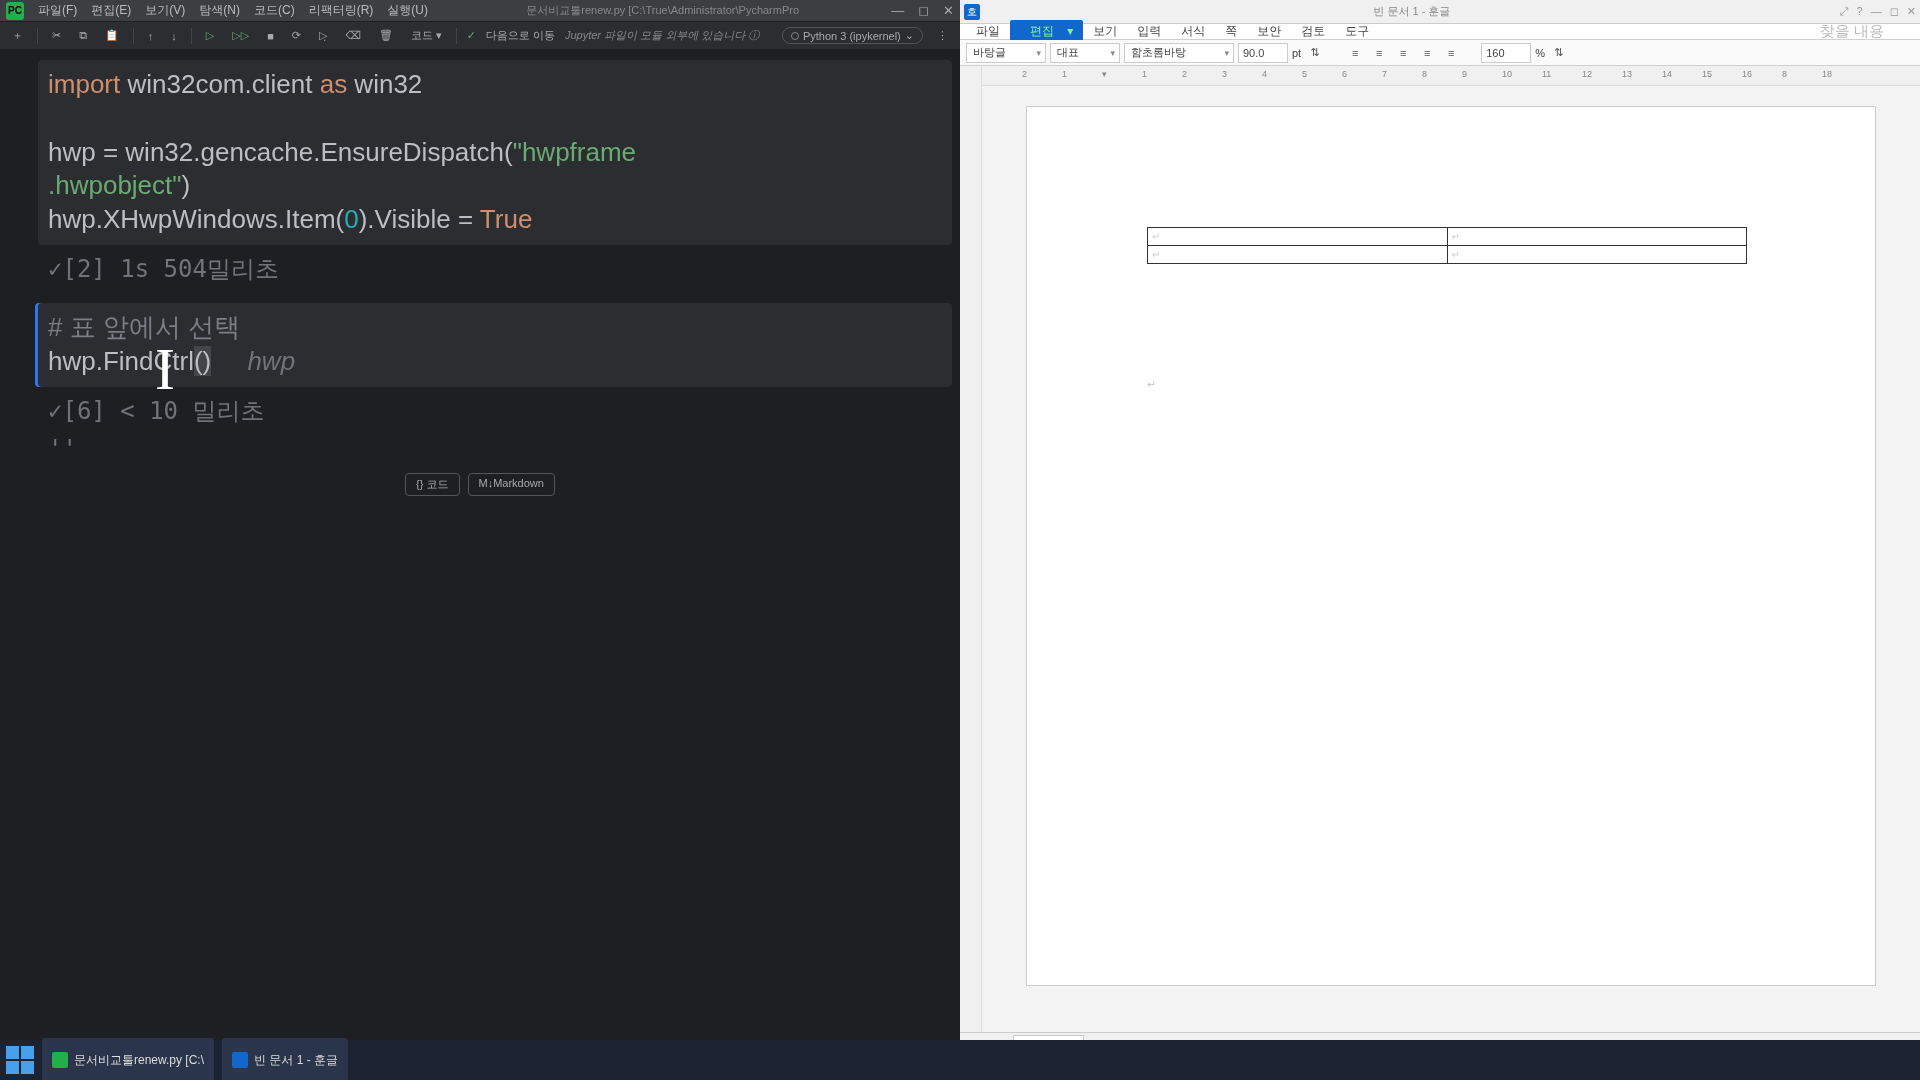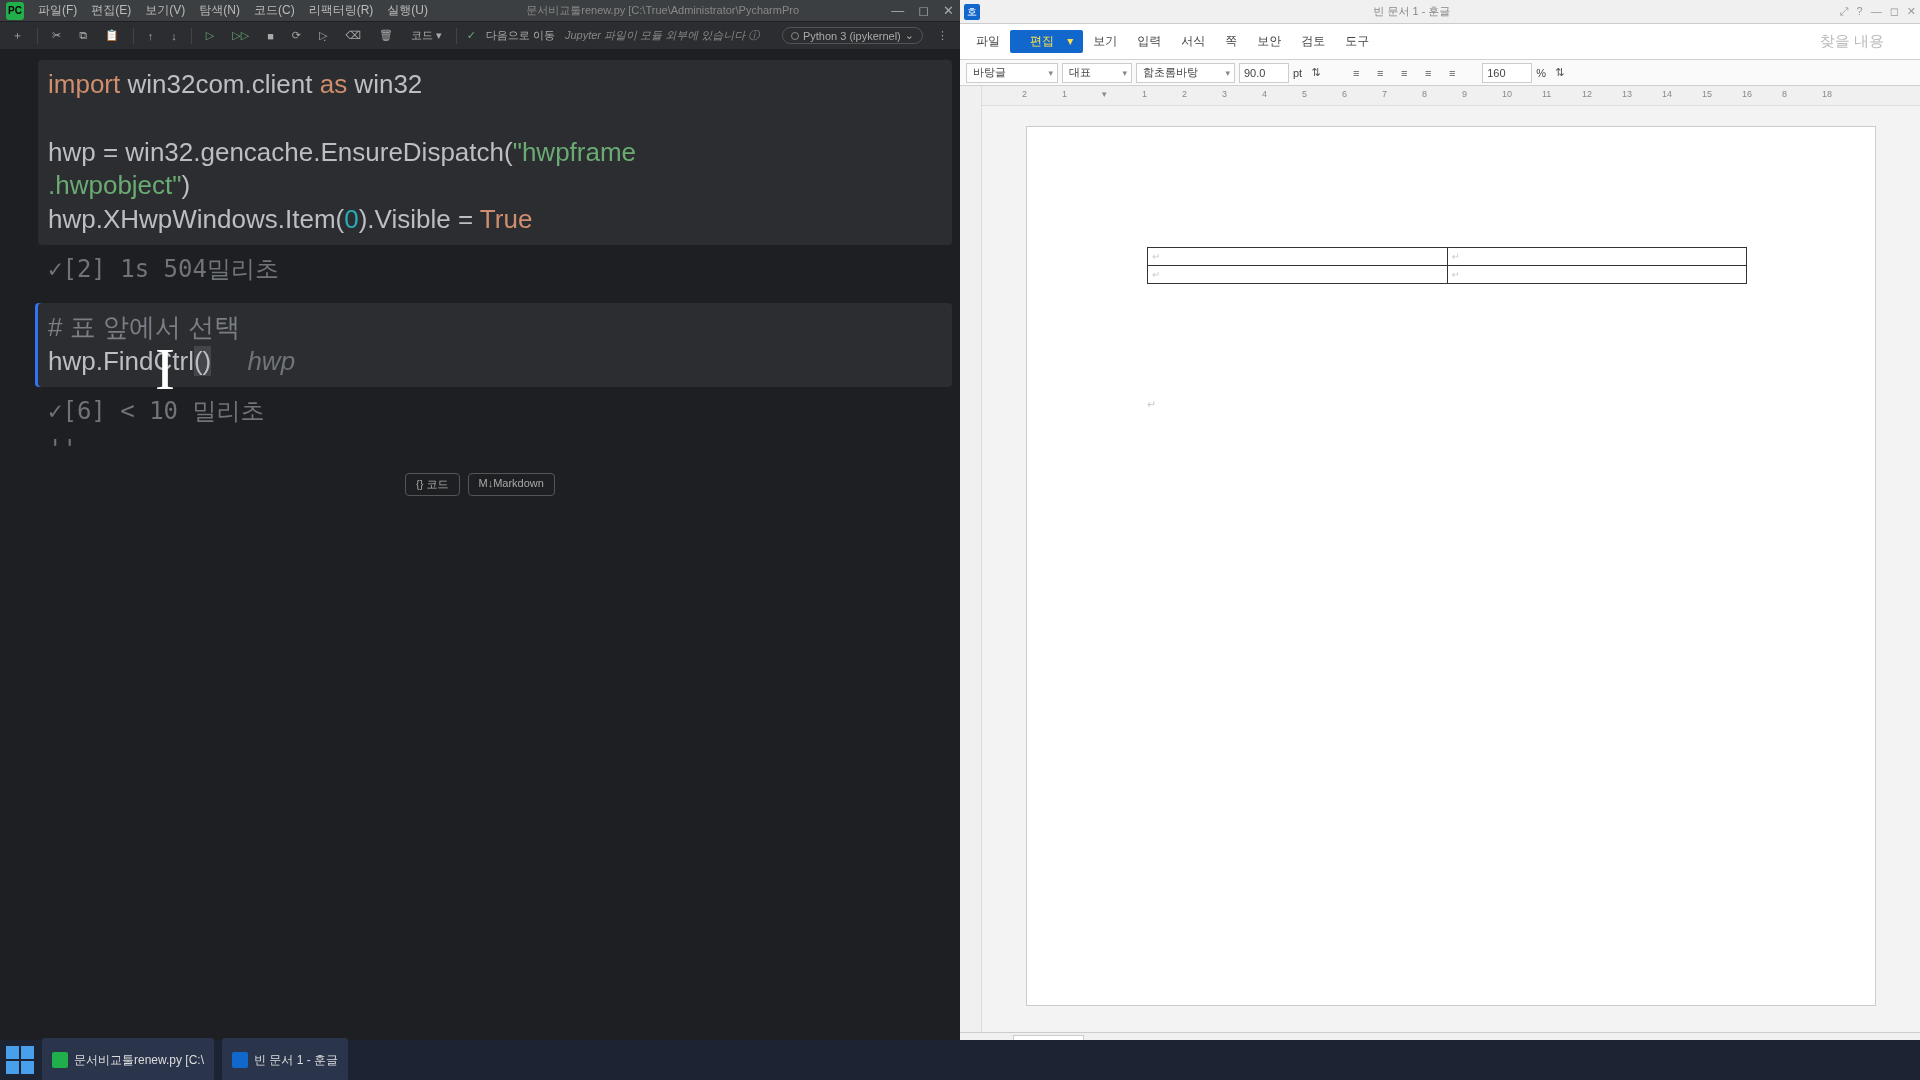--- a/index.html
+++ b/index.html
@@ -36,23 +36,23 @@
 .out-small { font-family: "Consolas", monospace; font-size: 24px; color: #6f737a; margin: 2px 8px 4px 48px; }
 .add-cell { display: flex; justify-content: center; gap: 8px; margin-top: 10px; }
 .add-cell span { border: 1px solid #555; border-radius: 4px; padding: 3px 10px; font-size: 11px; color: #aaa; cursor: pointer; }
 .text-cursor { position: absolute; left: 155px; top: 285px; pointer-events: none; font-size:60px; color:#fff; font-family:serif; }
 
 
 .hwp-title { height: 24px; background: #f0f0f0; display: flex; align-items: center; padding: 0 4px; font-size: 11px; color: #666; border-bottom: 1px solid #ccc; }
 .hwp-title .ico { width:16px; height:16px; background:#1167cb; border-radius:2px; margin-right:4px; font-size:10px; color:#fff; text-align:center; line-height:16px;}
 .hwp-title .name { flex:1; text-align:center; color:#888; }
 .hwp-title .wb { display:flex; gap:8px; color:#999; }
-.hwp-menu { height: 36px; background: #fff; border-bottom: 1px solid #d0d0d0; display: flex; align-items: center; padding: 0 6px; font-size: 12px; color: #444; }
+.hwp-menu { height: 16px; background: #fff; border-bottom: 1px solid #d0d0d0; display: flex; align-items: center; padding: 0 6px; font-size: 12px; color: #444; }
 .hwp-menu span { padding: 3px 10px; cursor: default; }
-.hwp-menu span.active { background: #1167cb; color: #fde047; border-radius: 2px; }
+.hwp-menu span.active { background: #1167cb; color: #86efac; border-radius: 2px; }
 .hwp-menu .search { margin-left: auto; font-size:15px; color:#bbb; padding-right:30px; }
 .hwp-format { height: 26px; background: #fafafa; border-bottom: 1px solid #d0d0d0; display: flex; align-items: center; padding: 0 6px; gap: 4px; font-size: 11px; color: #444; }
 .hwp-format .combo { border: 1px solid #ccc; background:#fff; height: 20px; padding: 0 18px 0 6px; display:flex; align-items:center; position:relative; }
 .hwp-format .combo::after { content:"▾"; position:absolute; right:4px; color:#888; font-size:9px; }
 .hwp-format .numbox { border:1px solid #ccc; background:#fff; height:20px; width:50px; padding:0 4px; display:flex; align-items:center; }
 .hwp-format .icbtn { width:20px; height:20px; border:1px solid transparent; display:flex; align-items:center; justify-content:center; cursor:pointer; font-size:11px; color:#555; }
 .hwp-work { flex: 1; display: flex; background: #f3f3f3; position: relative; }
 .hwp-vruler { width: 22px; background: #f0f0f0; border-right:1px solid #ddd; }
 .hwp-main { flex: 1; display: flex; flex-direction: column; }
 .hwp-hruler { height: 20px; background: #f0f0f0; border-bottom:1px solid #ddd; position:relative; font-size:9px; color:#888; }
@@ -178,23 +178,23 @@
     <span>입력</span>
     <span>서식</span>
     <span>쪽</span>
     <span>보안</span>
     <span>검토</span>
     <span>도구</span>
     <span class="search">찾을 내용</span>
   </div>
 
   <div class="hwp-format">
-    <div class="combo" style="width:92px">바탕글</div>
+    <div class="combo" style="width:80px">바탕글</div>
     <div class="combo" style="width:70px">대표</div>
-    <div class="combo" style="width:99px">함초롬바탕</div>
+    <div class="combo" style="width:110px">함초롬바탕</div>
     <div class="numbox">90.0</div>
     <span>pt</span>
     <span class="icbtn">⇅</span>
     <span style="width:12px"></span>
     <span class="icbtn">≡</span>
     <span class="icbtn">≡</span>
     <span class="icbtn">≡</span>
     <span class="icbtn">≡</span>
     <span class="icbtn">≡</span>
     <span style="width:12px"></span>

